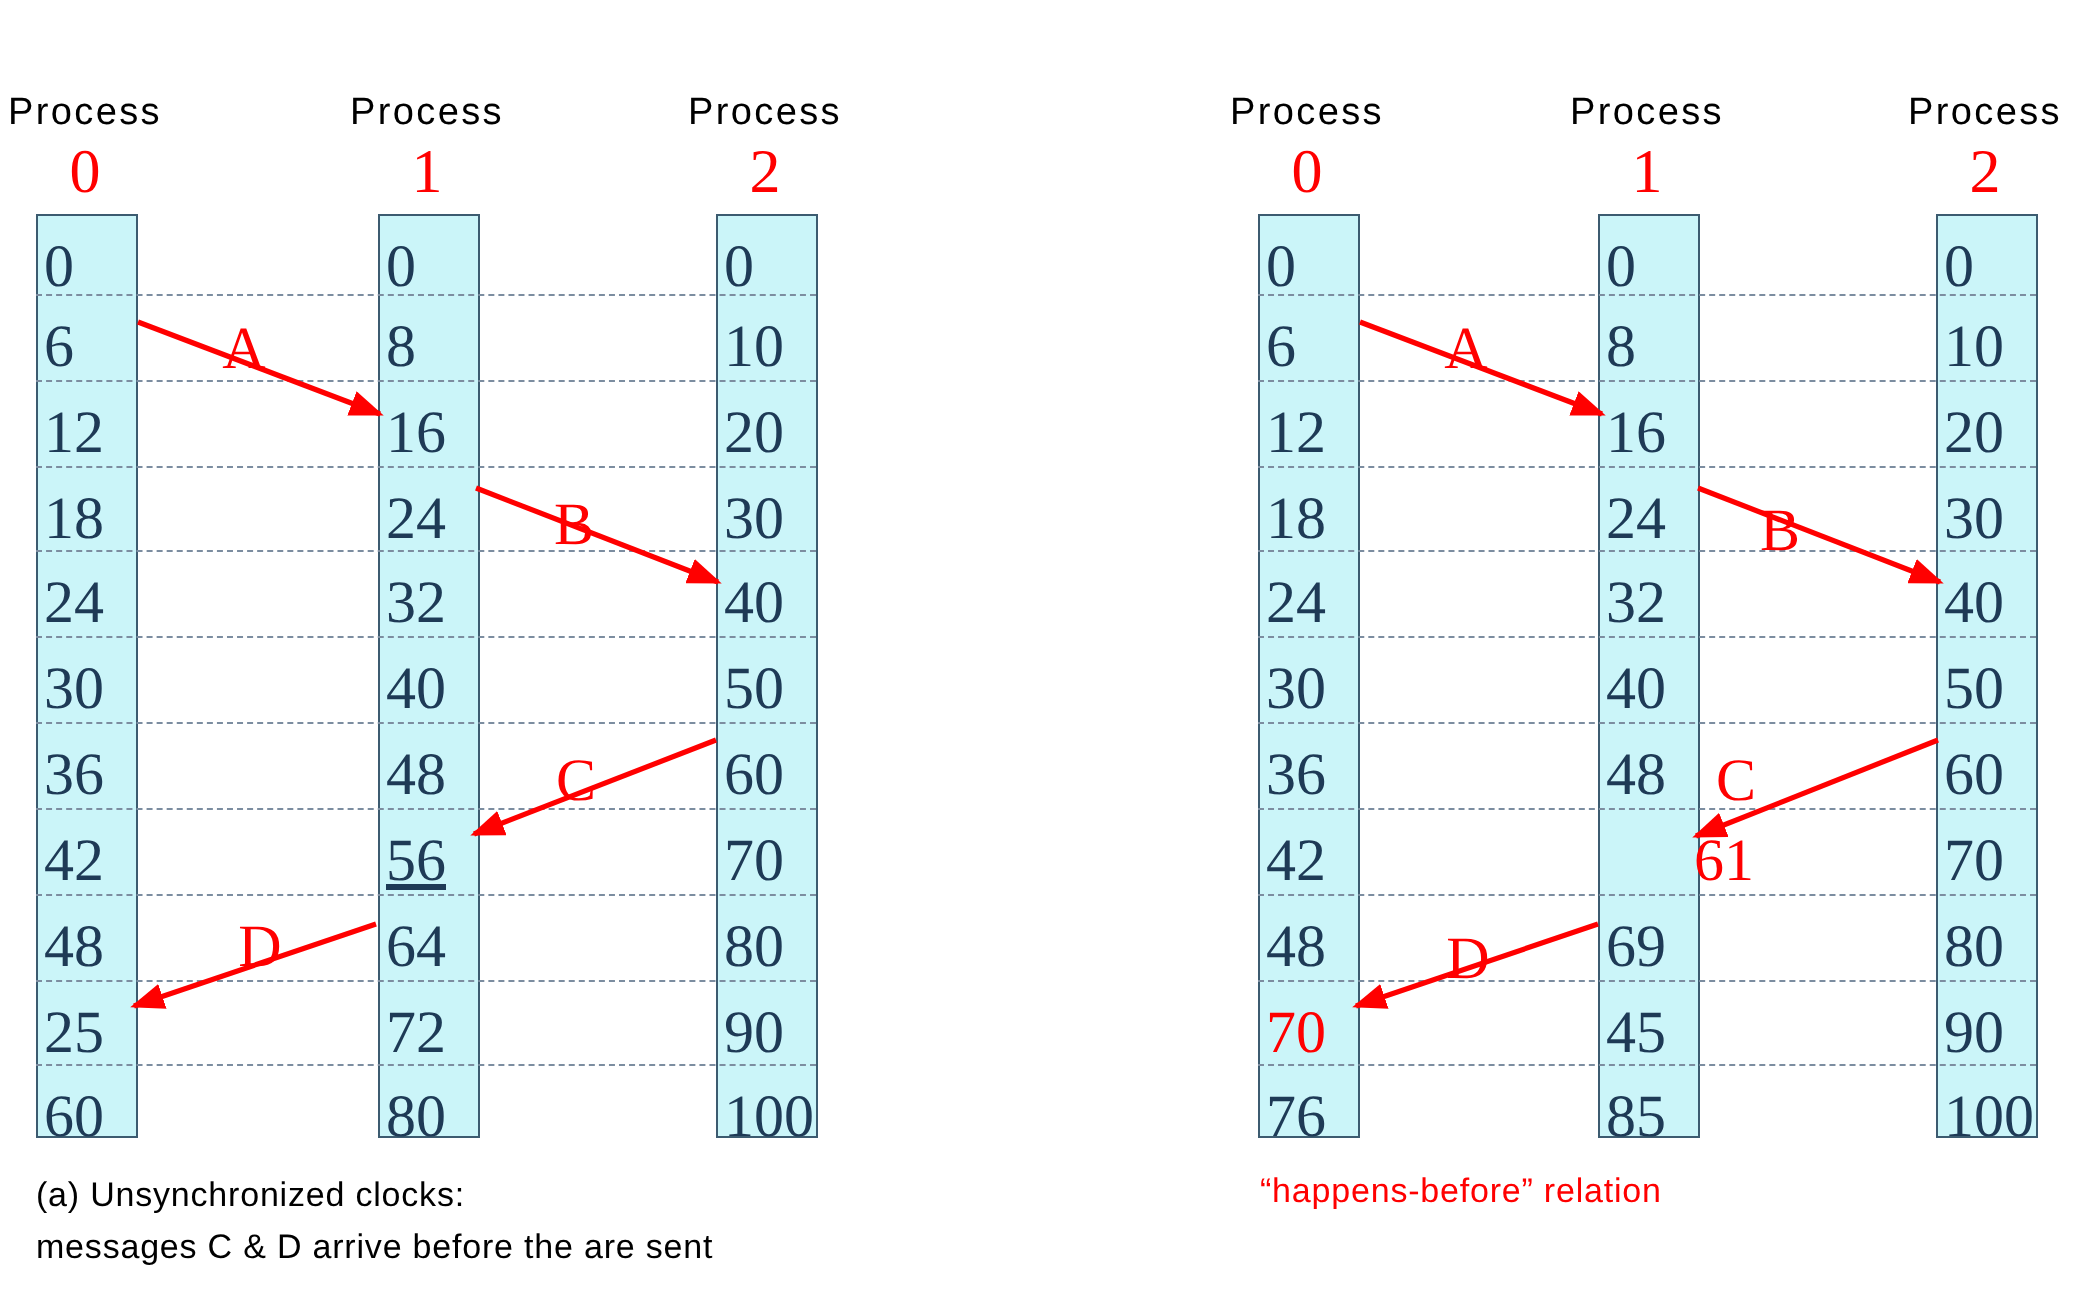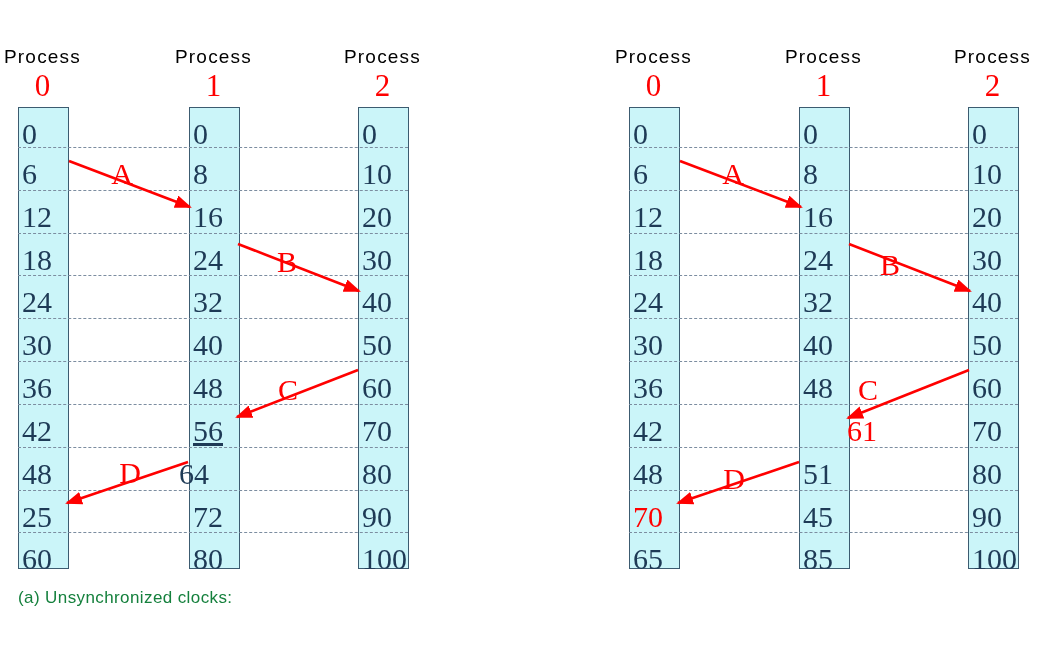--- a/index.html
+++ b/index.html
@@ -87,24 +87,26 @@
       <line x1="680" y1="161" x2="801" y2="207" stroke="#FF0000" stroke-width="2.6" marker-end="url(#arrowhead)"></line>
       <text x="733" y="184" fill="#FF0000" text-anchor="middle" class="msg-label">A</text>
       <line x1="849" y1="244" x2="970" y2="291" stroke="#FF0000" stroke-width="2.6" marker-end="url(#arrowhead)"></line>
       <text x="890" y="275" fill="#FF0000" text-anchor="middle" class="msg-label">B</text>
       <line x1="969" y1="370" x2="848" y2="418" stroke="#FF0000" stroke-width="2.6" marker-end="url(#arrowhead)"></line>
       <text x="868" y="400" fill="#FF0000" text-anchor="middle" class="msg-label">C</text>
       <line x1="799" y1="462" x2="678" y2="503" stroke="#FF0000" stroke-width="2.6" marker-end="url(#arrowhead)"></line>
       <text x="734" y="489" fill="#FF0000" text-anchor="middle" class="msg-label">D</text>
     </svg>
 
-  <div class="caption" style="left: 18px; top: 585px; color: #15803d;">
+  <div class="caption" style="left: 18px; top: 585px; color: #000000;">
     <div>(a) Unsynchronized clocks:</div>
+    <div>messages C &amp; D arrive before the are sent</div>
   </div>
   <div class="caption" style="left: 630px; top: 583px; color: rgb(255, 0, 0);">
+    <div>“happens-before” relation</div>
   </div>
 <div class="gridline" style="left: 18px; top: 147px; width: 390px; border-top-color: rgb(124, 141, 160);"></div>
     <div class="gridline" style="left: 18px; top: 190px; width: 390px; border-top-color: rgb(124, 141, 160);"></div>
     <div class="gridline" style="left: 18px; top: 233px; width: 390px; border-top-color: rgb(124, 141, 160);"></div>
     <div class="gridline" style="left: 18px; top: 275px; width: 390px; border-top-color: rgb(124, 141, 160);"></div>
     <div class="gridline" style="left: 18px; top: 318px; width: 390px; border-top-color: rgb(124, 141, 160);"></div>
     <div class="gridline" style="left: 18px; top: 361px; width: 390px; border-top-color: rgb(124, 141, 160);"></div>
     <div class="gridline" style="left: 18px; top: 404px; width: 390px; border-top-color: rgb(124, 141, 160);"></div>
     <div class="gridline" style="left: 18px; top: 447px; width: 390px; border-top-color: rgb(124, 141, 160);"></div>
     <div class="gridline" style="left: 18px; top: 490px; width: 390px; border-top-color: rgb(124, 141, 160);"></div>
@@ -127,21 +129,21 @@
     <div class="proc-num" style="left: 153.5px; top: 70px; color: rgb(255, 0, 0);">1</div>
     <div class="timeline-col" style="left: 189px; top: 107px; width: 49px; height: 460px; background: rgb(203, 245, 249); border: 1px solid rgb(60, 91, 112);"></div>
     <div class="cell-val" style="left: 193px; top: 119px; color: rgb(30, 58, 86);">0</div>
     <div class="cell-val" style="left: 193px; top: 159px; color: rgb(30, 58, 86);">8</div>
     <div class="cell-val" style="left: 193px; top: 202px; color: rgb(30, 58, 86);">16</div>
     <div class="cell-val" style="left: 193px; top: 245px; color: rgb(30, 58, 86);">24</div>
     <div class="cell-val" style="left: 193px; top: 287px; color: rgb(30, 58, 86);">32</div>
     <div class="cell-val" style="left: 193px; top: 330px; color: rgb(30, 58, 86);">40</div>
     <div class="cell-val" style="left: 193px; top: 373px; color: rgb(30, 58, 86);">48</div>
     <div class="cell-val" style="left: 193px; top: 416px; color: rgb(30, 58, 86); text-decoration: underline;">56</div>
-    <div class="cell-val" style="left: 179px; top: 459px; color: rgb(30, 58, 86);">64</div>
+    <div class="cell-val" style="left: 193px; top: 459px; color: rgb(30, 58, 86);">64</div>
     <div class="cell-val" style="left: 193px; top: 502px; color: rgb(30, 58, 86);">72</div>
     <div class="cell-val" style="left: 193px; top: 544px; color: rgb(30, 58, 86);">80</div>
     <div class="proc-label" style="left: 322.5px; top: 46px; color: rgb(0, 0, 0);">Process</div>
     <div class="proc-num" style="left: 322.5px; top: 70px; color: rgb(255, 0, 0);">2</div>
     <div class="timeline-col" style="left: 358px; top: 107px; width: 49px; height: 460px; background: rgb(203, 245, 249); border: 1px solid rgb(60, 91, 112);"></div>
     <div class="cell-val" style="left: 362px; top: 119px; color: rgb(30, 58, 86);">0</div>
     <div class="cell-val" style="left: 362px; top: 159px; color: rgb(30, 58, 86);">10</div>
     <div class="cell-val" style="left: 362px; top: 202px; color: rgb(30, 58, 86);">20</div>
     <div class="cell-val" style="left: 362px; top: 245px; color: rgb(30, 58, 86);">30</div>
     <div class="cell-val" style="left: 362px; top: 287px; color: rgb(30, 58, 86);">40</div>
@@ -167,33 +169,33 @@
     <div class="cell-val" style="left: 633px; top: 119px; color: rgb(30, 58, 86);">0</div>
     <div class="cell-val" style="left: 633px; top: 159px; color: rgb(30, 58, 86);">6</div>
     <div class="cell-val" style="left: 633px; top: 202px; color: rgb(30, 58, 86);">12</div>
     <div class="cell-val" style="left: 633px; top: 245px; color: rgb(30, 58, 86);">18</div>
     <div class="cell-val" style="left: 633px; top: 287px; color: rgb(30, 58, 86);">24</div>
     <div class="cell-val" style="left: 633px; top: 330px; color: rgb(30, 58, 86);">30</div>
     <div class="cell-val" style="left: 633px; top: 373px; color: rgb(30, 58, 86);">36</div>
     <div class="cell-val" style="left: 633px; top: 416px; color: rgb(30, 58, 86);">42</div>
     <div class="cell-val" style="left: 633px; top: 459px; color: rgb(30, 58, 86);">48</div>
     <div class="cell-val" style="left: 633px; top: 502px; color: rgb(255, 0, 0);">70</div>
-    <div class="cell-val" style="left: 633px; top: 544px; color: rgb(30, 58, 86);">65</div>
+    <div class="cell-val" style="left: 633px; top: 544px; color: rgb(30, 58, 86);">76</div>
     <div class="proc-label" style="left: 763.5px; top: 46px; color: rgb(0, 0, 0);">Process</div>
     <div class="proc-num" style="left: 763.5px; top: 70px; color: rgb(255, 0, 0);">1</div>
     <div class="timeline-col" style="left: 799px; top: 107px; width: 49px; height: 460px; background: rgb(203, 245, 249); border: 1px solid rgb(60, 91, 112);"></div>
     <div class="cell-val" style="left: 803px; top: 119px; color: rgb(30, 58, 86);">0</div>
     <div class="cell-val" style="left: 803px; top: 159px; color: rgb(30, 58, 86);">8</div>
     <div class="cell-val" style="left: 803px; top: 202px; color: rgb(30, 58, 86);">16</div>
     <div class="cell-val" style="left: 803px; top: 245px; color: rgb(30, 58, 86);">24</div>
     <div class="cell-val" style="left: 803px; top: 287px; color: rgb(30, 58, 86);">32</div>
     <div class="cell-val" style="left: 803px; top: 330px; color: rgb(30, 58, 86);">40</div>
     <div class="cell-val" style="left: 803px; top: 373px; color: rgb(30, 58, 86);">48</div>
     <div class="cell-val" style="left: 803px; top: 416px; color: rgb(255, 0, 0); margin-left: 44px;">61</div>
-    <div class="cell-val" style="left: 803px; top: 459px; color: rgb(30, 58, 86);">51</div>
+    <div class="cell-val" style="left: 803px; top: 459px; color: rgb(30, 58, 86);">69</div>
     <div class="cell-val" style="left: 803px; top: 502px; color: rgb(30, 58, 86);">45</div>
     <div class="cell-val" style="left: 803px; top: 544px; color: rgb(30, 58, 86);">85</div>
     <div class="proc-label" style="left: 932.5px; top: 46px; color: rgb(0, 0, 0);">Process</div>
     <div class="proc-num" style="left: 932.5px; top: 70px; color: rgb(255, 0, 0);">2</div>
     <div class="timeline-col" style="left: 968px; top: 107px; width: 49px; height: 460px; background: rgb(203, 245, 249); border: 1px solid rgb(60, 91, 112);"></div>
     <div class="cell-val" style="left: 972px; top: 119px; color: rgb(30, 58, 86);">0</div>
     <div class="cell-val" style="left: 972px; top: 159px; color: rgb(30, 58, 86);">10</div>
     <div class="cell-val" style="left: 972px; top: 202px; color: rgb(30, 58, 86);">20</div>
     <div class="cell-val" style="left: 972px; top: 245px; color: rgb(30, 58, 86);">30</div>
     <div class="cell-val" style="left: 972px; top: 287px; color: rgb(30, 58, 86);">40</div>

